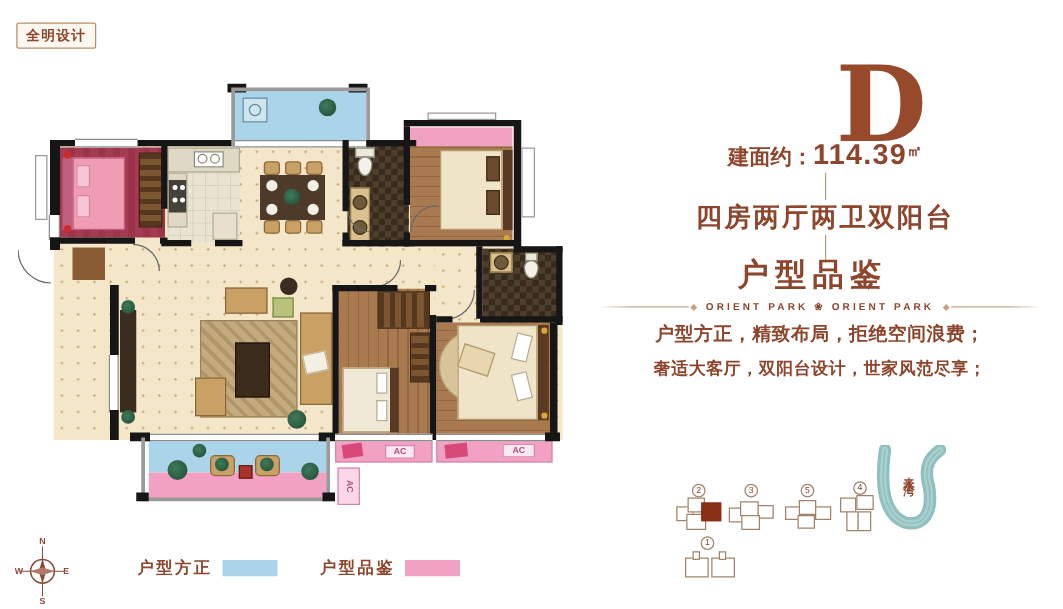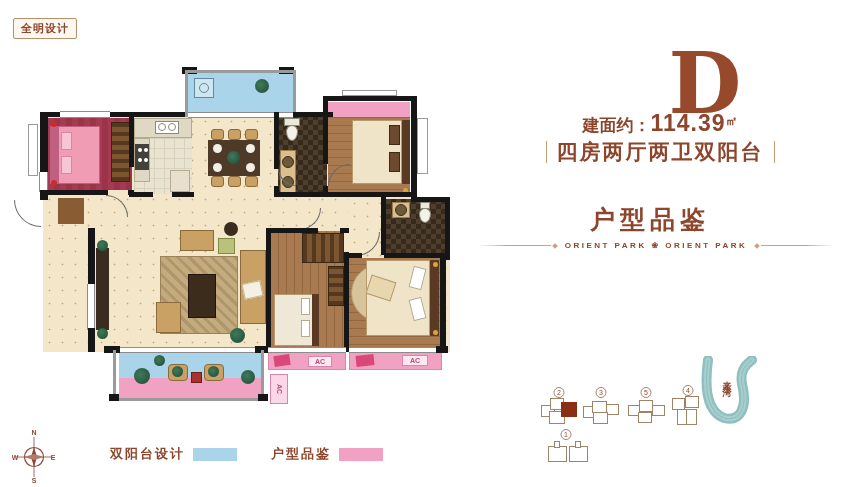--- a/index.html
+++ b/index.html
@@ -46,21 +46,21 @@
   .ac-vert{writing-mode:vertical-rl;}
   
   .title-block{left:555px;top:48px;width:300px;display:flex;justify-content:center;align-items:flex-start;}
   .unit-letter{font-family:"DejaVu Serif",serif;font-size:84px;line-height:0.85;font-weight:bold;color:#96492b;}
   .unit-suffix{display:inline-block;width:1.15em;font-size:27px;font-weight:bold;line-height:1.12;
     word-break:break-all;margin:16px 0 0 6px;color:#96492b;}
   .area-line{left:540px;top:110px;width:240px;text-align:center;white-space:nowrap;color:#8d452c;}
   .area-label{font-size:17px;font-weight:bold;}
   .area-value{font-size:23px;font-weight:bold;letter-spacing:1px;}
   .area-unit{font-size:12px;font-weight:bold;vertical-align:6px;}
-  .summary-line{left:525px;top:138px;width:270px;display:flex;align-items:center;justify-content:center;}
+  .summary-line{left:525px;top:138px;width:270px;display:flex;align-items:center;justify-content:center;flex-direction:column;}
   .summary-bar{width:1px;height:22px;background:#c49a77;margin:0 10px;}
   .summary-text{font-size:21px;font-weight:bold;letter-spacing:2px;color:#8d452c;white-space:nowrap;}
   .section-heading{left:490px;top:203px;width:320px;text-align:center;font-size:25px;font-weight:bold;
     letter-spacing:5px;color:#8d452c;}
   .divider{left:478px;top:241px;width:356px;display:flex;align-items:center;}
   .div-line{flex:1;height:1px;background:linear-gradient(90deg,rgba(201,161,131,0),#c9a183 40%,#c9a183);}
   .div-line.rev{background:linear-gradient(270deg,rgba(201,161,131,0),#c9a183 40%,#c9a183);}
   .div-tip{width:4px;height:4px;background:#c9a183;transform:rotate(45deg);margin:0 2px;}
   .div-text{font-size:8px;font-weight:bold;letter-spacing:2.5px;color:#8d452c;margin:0 6px;white-space:nowrap;}
   .desc{left:468px;top:258px;width:376px;text-align:center;}
@@ -291,20 +291,22 @@
 
 <div class="abs divider">
   <span class="div-line"></span>
   <span class="div-tip"></span>
   <span class="div-text">ORIENT PARK ❀ ORIENT PARK</span>
   <span class="div-tip"></span>
   <span class="div-line rev"></span>
 </div>
 
 <div class="abs desc">
+  <p>户型方正，精致布局，拒绝空间浪费；</p>
+  <p>奢适大客厅，双阳台设计，世家风范尽享；</p>
 </div>
 
 <div class="abs" style="left:0;top:0;width:850px;height:487px;pointer-events:none;">
   <div class="cluster" style="left:541px;top:398px;">
     <span class="num-circle">2</span>
     <i style="left:0;top:7px;width:12px;height:10px;"></i>
       <i style="left:9px;top:0;width:12px;height:10px;"></i>
     <i style="left:8px;top:13px;width:14px;height:11px;"></i>
       <i class="hl" style="left:20px;top:4px;width:14px;height:13px;"></i>
   </div>
@@ -350,18 +352,18 @@
   <circle cx="22" cy="29" r="9.5" fill="none" stroke="#8a4a3a" stroke-width="1.2"></circle>
   <path d="M22,19 L25,29 L22,39 L19,29 Z" fill="#8a4a3a"></path>
   <path d="M12,29 L22,26 L32,29 L22,32 Z" fill="#b4796a"></path>
   <text x="22" y="7" text-anchor="middle" font-size="7" fill="#8a4a3a" font-weight="bold">N</text>
   <text x="41" y="31.5" text-anchor="middle" font-size="7" fill="#8a4a3a" font-weight="bold">E</text>
   <text x="22" y="55" text-anchor="middle" font-size="7" fill="#8a4a3a" font-weight="bold">S</text>
   <text x="3" y="31.5" text-anchor="middle" font-size="7" fill="#8a4a3a" font-weight="bold">W</text>
 </svg>
 
 <div class="abs legend">
-  <span class="legend-label">双阳台设计</span>
+  <span class="legend-label">户型方正</span>
   <span class="swatch swatch-blue"></span>
   <span class="legend-gap"></span>
   <span class="legend-label">户型品鉴</span>
   <span class="swatch swatch-pink"></span>
 </div>
 
 </body></html>

